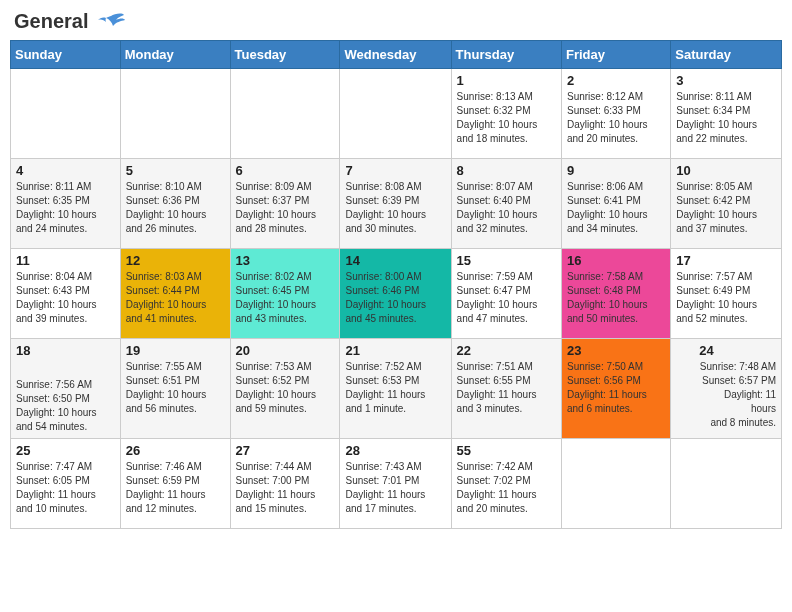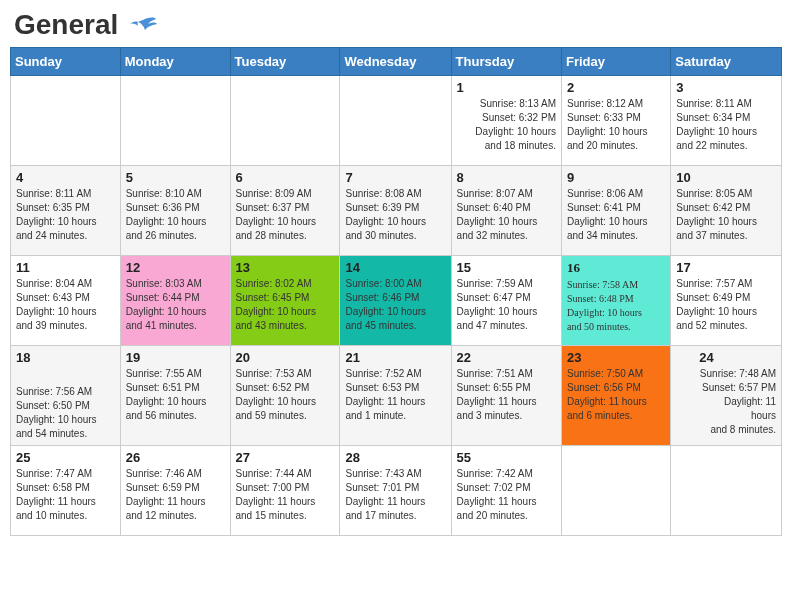--- a/index.html
+++ b/index.html
@@ -78,21 +78,21 @@
       background-color: #ffffff;
     }
     
   </style>
 </head>
 <body>
 
 <div class="header">
   <div class="logo">
     <div style="display:flex; align-items:center; gap:2px;">
-      <div style="font-size:28px; font-weight:bold; color:#333; line-height:1.1;">
+      <div style="font-size:20px; font-weight:bold; color:#333; line-height:1.1;">
         <span style="color:#333;">General</span>
         <svg width="30" height="22" viewBox="0 0 30 22" style="display:inline-block; vertical-align:middle; margin-left:2px;">
           <path d="M15,4 C18,2 26,0 28,3 C26,4 22,5 20,8 C24,6 28,6 29,8 C25,9 20,10 17,14 C16,10 13,7 10,6 C12,5 14,4 15,4Z" fill="#4a90d9"></path>
           <path d="M10,6 C7,5 4,6 2,8 C5,7 8,8 10,10 C9,8 10,6 10,6Z" fill="#4a90d9"></path>
         </svg>
       </div>
     </div>
     <div style="font-size:22px; font-weight:bold; color:#4a90d9; line-height:1.1; margin-top:-2px;"></div>
   </div>
   <div class="title-block">
@@ -114,21 +114,21 @@
       </tr>
   </thead>
   <tbody id="calendar-body">
   <tr>
         <td class="empty-cell" style="background-color: rgb(255, 255, 255);"></td>
         <td class="empty-cell" style="background-color: rgb(255, 255, 255);"></td>
         <td class="empty-cell" style="background-color: rgb(255, 255, 255);"></td>
         <td class="empty-cell" style="background-color: rgb(255, 255, 255);"></td>
         <td style="background-color: rgb(255, 255, 255);">
           <div class="day-number">1</div>
-          <div class="day-info" style="white-space: pre-line; text-align: right;">Sunrise: 8:13 AM
+          <div class="day-info" style="white-space: pre-line;">Sunrise: 8:13 AM
 Sunset: 6:32 PM
 Daylight: 10 hours
 and 18 minutes.</div>
         </td>
         <td style="background-color: rgb(255, 255, 255);">
           <div class="day-number">2</div>
           <div class="day-info" style="white-space: pre-line;">Sunrise: 8:12 AM
 Sunset: 6:33 PM
 Daylight: 10 hours
 and 20 minutes.</div>
@@ -193,49 +193,49 @@
         </td>
       </tr>
       <tr>
         <td style="background-color: rgb(255, 255, 255);">
           <div class="day-number">11</div>
           <div class="day-info" style="white-space: pre-line;">Sunrise: 8:04 AM
 Sunset: 6:43 PM
 Daylight: 10 hours
 and 39 minutes.</div>
         </td>
-        <td style="background-color: #f9a8d4;">
+        <td style="background-color: #eab308;">
           <div class="day-number">12</div>
           <div class="day-info" style="white-space: pre-line;">Sunrise: 8:03 AM
 Sunset: 6:44 PM
 Daylight: 10 hours
 and 41 minutes.</div>
         </td>
-        <td style="background-color: #84cc16; margin-left: 48px;">
+        <td style="background-color: #5eead4; margin-left: 48px;">
           <div class="day-number">13</div>
           <div class="day-info" style="white-space: pre-line;">Sunrise: 8:02 AM
 Sunset: 6:45 PM
 Daylight: 10 hours
 and 43 minutes.</div>
         </td>
         <td style="background-color: #14b8a6;">
           <div class="day-number">14</div>
           <div class="day-info" style="white-space: pre-line;">Sunrise: 8:00 AM
 Sunset: 6:46 PM
 Daylight: 10 hours
 and 45 minutes.</div>
         </td>
         <td style="background-color: rgb(255, 255, 255);">
           <div class="day-number">15</div>
           <div class="day-info" style="white-space: pre-line;">Sunrise: 7:59 AM
 Sunset: 6:47 PM
 Daylight: 10 hours
 and 47 minutes.</div>
         </td>
-        <td style="background-color: #5eead4; font-family: Liberation Serif, serif;">
+        <td style="background-color: #ec4899;">
           <div class="day-number">16</div>
           <div class="day-info" style="white-space: pre-line;">Sunrise: 7:58 AM
 Sunset: 6:48 PM
 Daylight: 10 hours
 and 50 minutes.</div>
         </td>
         <td style="background-color: rgb(255, 255, 255);">
           <div class="day-number">17</div>
           <div class="day-info" style="white-space: pre-line;">Sunrise: 7:57 AM
 Sunset: 6:49 PM
@@ -291,21 +291,21 @@
           <div class="day-info" style="white-space: pre-line; text-align: right;">Sunrise: 7:48 AM
 Sunset: 6:57 PM
 Daylight: 11 hours
 and 8 minutes.</div>
         </td>
       </tr>
       <tr>
         <td style="background-color: rgb(255, 255, 255);">
           <div class="day-number">25</div>
           <div class="day-info" style="white-space: pre-line;">Sunrise: 7:47 AM
-Sunset: 6:58 PM
+Sunset: 6:05 PM
 Daylight: 11 hours
 and 10 minutes.</div>
         </td>
         <td style="background-color: rgb(255, 255, 255);">
           <div class="day-number">26</div>
           <div class="day-info" style="white-space: pre-line;">Sunrise: 7:46 AM
 Sunset: 6:59 PM
 Daylight: 11 hours
 and 12 minutes.</div>
         </td>

